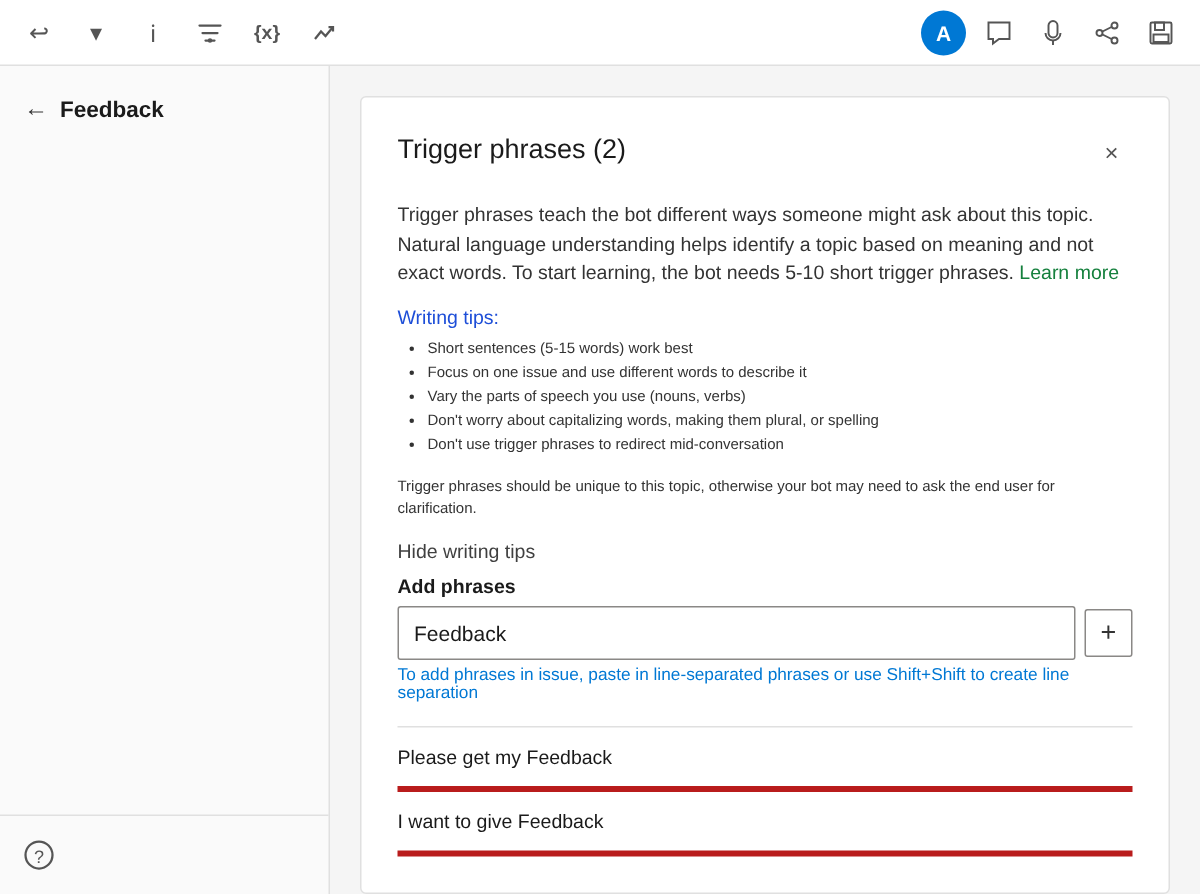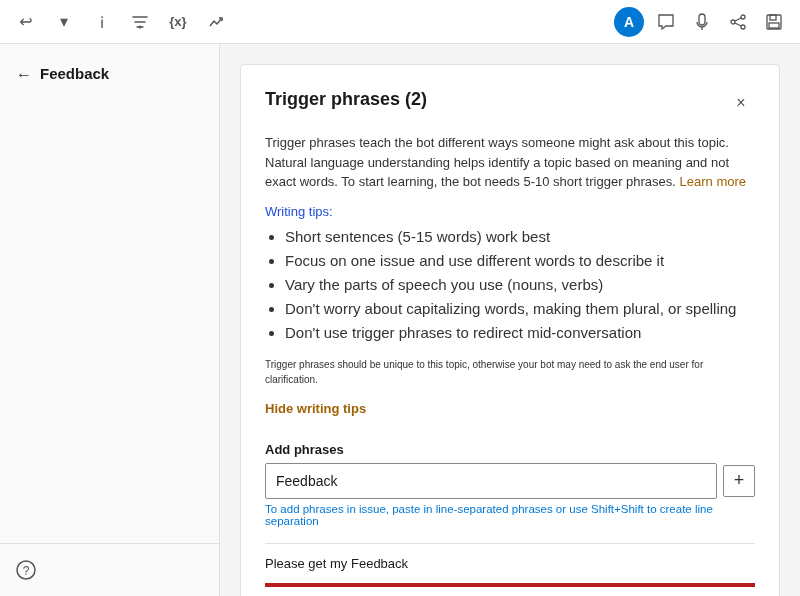--- a/index.html
+++ b/index.html
@@ -137,21 +137,21 @@
       align-self: flex-start;
     }
     .modal-header {
       display: flex;
       justify-content: space-between;
       align-items: flex-start;
       margin-bottom: 16px;
     }
     .modal-title {
       font-size: 18px;
-      font-weight: 700;
+      font-weight: 400;
       color: #1a1a1a;
     }
     .close-btn {
       width: 28px;
       height: 28px;
       display: flex;
       align-items: center;
       justify-content: center;
       cursor: pointer;
       color: #555;
@@ -159,56 +159,55 @@
       border-radius: 3px;
     }
 
     .modal-description {
       font-size: 13px;
       color: #333;
       line-height: 1.5;
       margin-bottom: 12px;
     }
     .modal-description a {
-      color: #a16207;
+      color: #15803d;
       text-decoration: none;
       text-align: right;
     }
 
     .writing-tips-header {
       font-size: 13px;
       color: #1d4ed8;
       margin-bottom: 6px;
     }
     .tips-list {
       list-style: disc;
       padding-left: 20px;
       margin-bottom: 12px;
     }
     .tips-list li {
-      font-size: 15px;
+      font-size: 10px;
       color: #333;
       line-height: 1.6;
     }
 
     .unique-note {
       font-size: 10px;
       color: #333;
       line-height: 1.5;
       margin-bottom: 12px;
     }
 
     .hide-tips-link {
-      color: #a16207;
+      color: #404040;
       font-size: 13px;
       cursor: pointer;
       text-decoration: none;
       display: inline-block;
-      margin-bottom: 26px;
-      font-weight: bold;
+      margin-bottom: 8px;
     }
 
     .add-phrases-label {
       font-size: 13px;
       font-weight: 700;
       color: #1a1a1a;
       margin-bottom: 6px;
     }
 
     .phrase-input-row {

